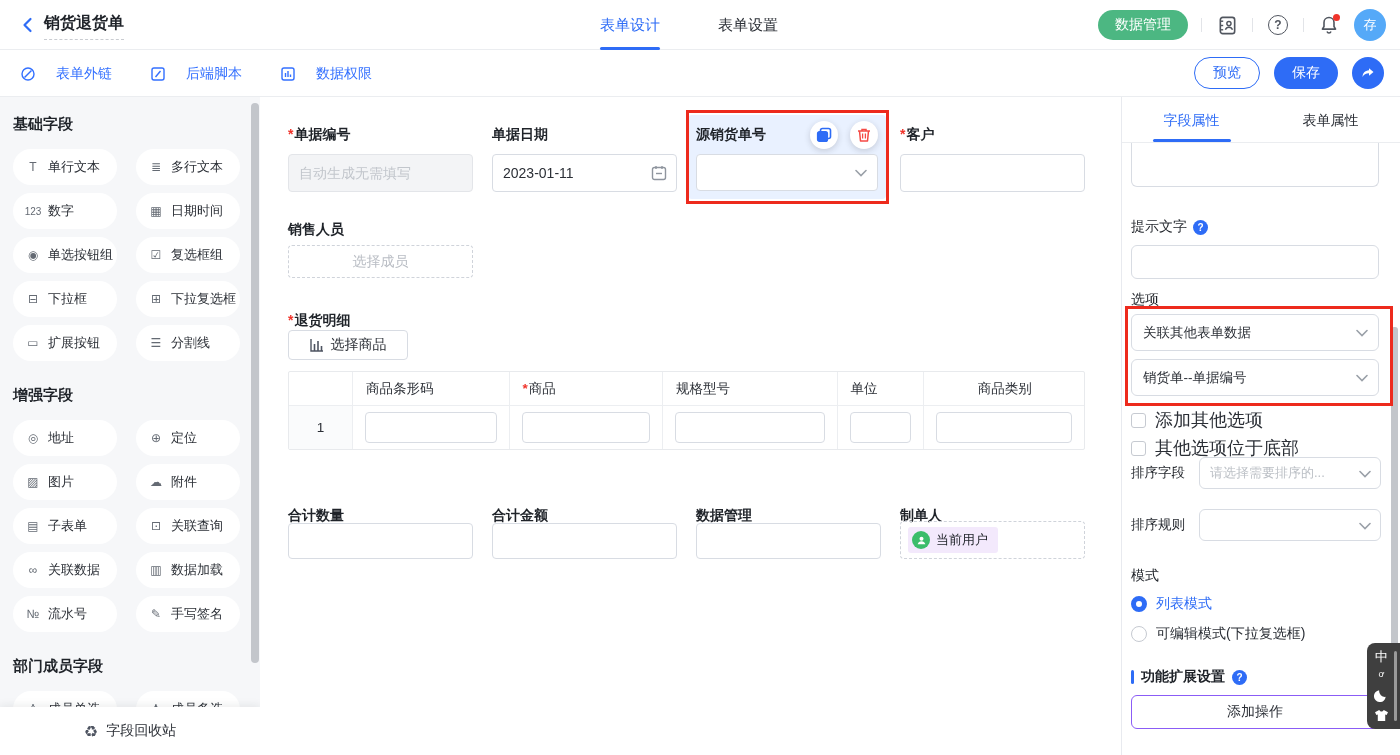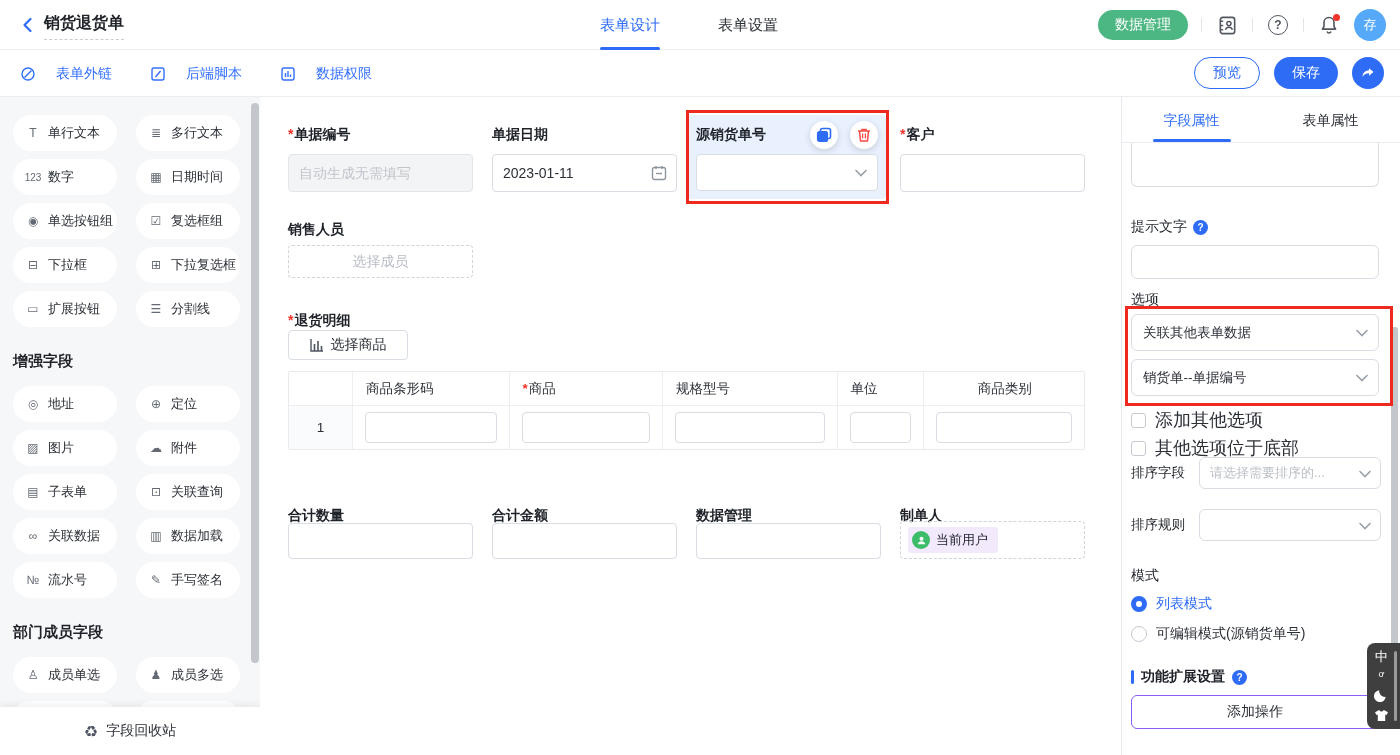--- a/index.html
+++ b/index.html
@@ -196,20 +196,21 @@
     <button class="btn-share">
       <svg width="16" height="16" viewBox="0 0 16 16">
           <path d="M9 3.2 13.5 7 9 10.8V8.3C5.8 8.3 3.8 9.6 2.6 12c0-3.8 2.2-6.4 6.4-6.7z" fill="#fff"></path>
         </svg>
     </button>
   </div>
 </div>
 
 <aside class="sidebar">
   <div>
+    <div class="sb-title">基础字段</div>
     <div class="sb-grid">
       <div class="sb-pill">
           <span class="sb-ic">T</span>
           <span class="sb-lbl">单行文本</span>
         </div>
       <div class="sb-pill">
           <span class="sb-ic">≣</span>
           <span class="sb-lbl">多行文本</span>
         </div>
       <div class="sb-pill">
@@ -505,21 +506,21 @@
 
   <div class="p-label" style="top:470px;">
       <span>模式</span>
     </div>
   <div class="radio-row" style="top:498px;">
     <span class="radio on"></span>
     <span class="radio-lbl blue">列表模式</span>
   </div>
   <div class="radio-row" style="top:528px;">
     <span class="radio off"></span>
-    <span class="radio-lbl">可编辑模式(源销货单号)</span>
+    <span class="radio-lbl">可编辑模式(下拉复选框)</span>
   </div>
 
   <div class="ext-head" style="top:571px;">
     <span class="ext-bar"></span>
     <span class="ext-lbl">功能扩展设置</span>
     <span class="help-blue">?</span>
   </div>
   <button class="add-action">添加操作</button>
 
   <div class="p-scroll"></div>

